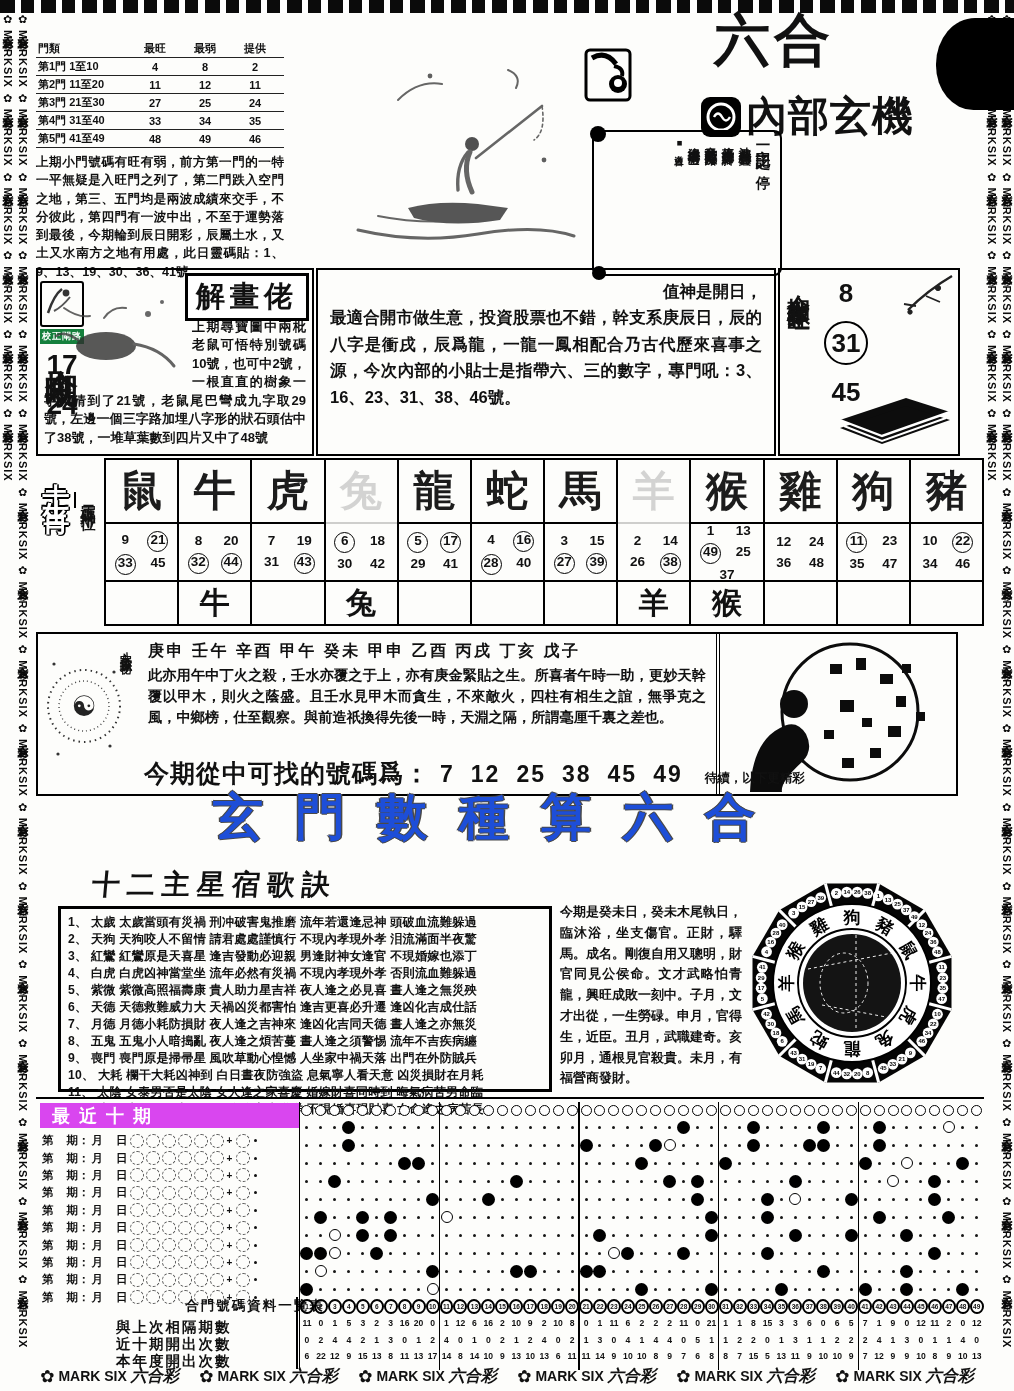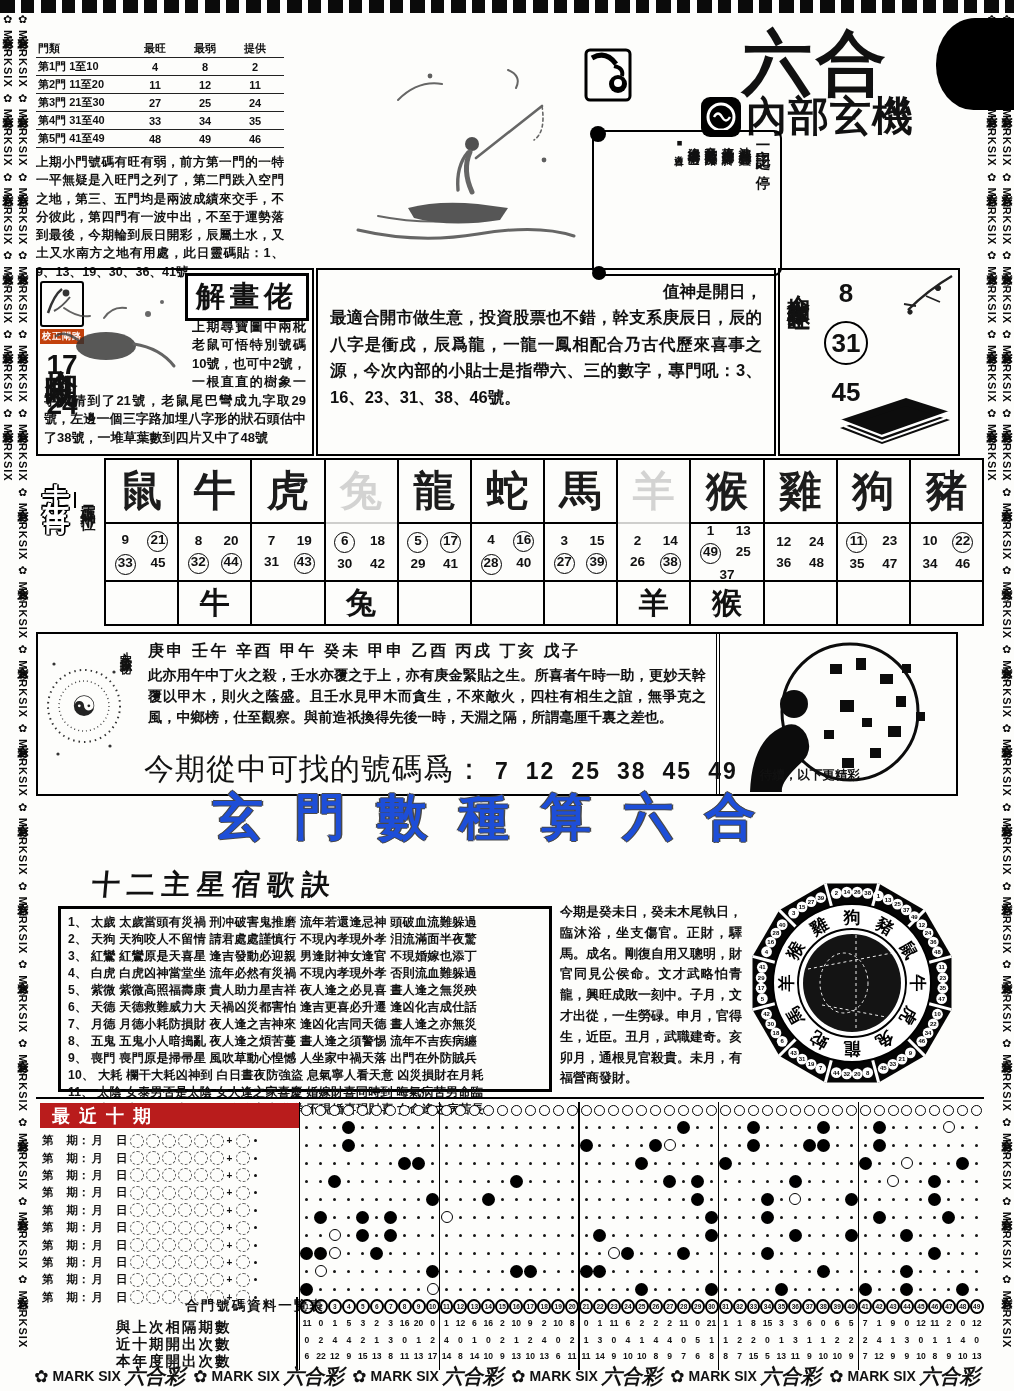--- a/index.html
+++ b/index.html
@@ -8,36 +8,36 @@
   .abs{position:absolute;}
   
   .strip-top{left:0;top:0;width:1014px;height:13px;
     background:repeating-linear-gradient(90deg,#0b0b0b 0 15px,#fff 15px 21px,#0b0b0b 21px 34px,#fff 34px 41px);}
   .strip-side{top:13px;width:30px;height:1352px;overflow:hidden;font-weight:bold;color:#0a0a0a;}
   .strip-left{left:0;} .strip-right{right:0;}
   .strip-inner{writing-mode:vertical-rl;font-size:11px;line-height:15px;letter-spacing:1px;height:100%;}
   .footer-bar{left:30px;top:1362px;width:954px;height:28px;display:flex;align-items:center;
     justify-content:space-around;font-size:14px;font-weight:800;white-space:nowrap;}
   .logo-unit{display:flex;align-items:center;gap:4px;}
-  .logo-flower{font-size:17px;} .logo-cn{font-size:20px;font-weight:900;font-style:italic;}
+  .logo-flower{font-size:17px;} .logo-cn{font-size:16px;font-weight:900;font-style:italic;}
   
   .gate-box{left:36px;top:40px;width:300px;height:222px;display:flex;flex-direction:column;}
   .gate-main{width:248px;}
   .gate-table{width:100%;border-collapse:collapse;font-size:11px;font-weight:700;}
   .gate-table div.row{display:flex;border-bottom:1px solid #222;align-items:center;height:17px;}
   .gate-table .c0{width:92px;padding-left:2px;} .gate-table .c{width:50px;text-align:center;}
   .gate-par{margin-top:5px;font-size:12.6px;font-weight:800;line-height:1.45;text-align:justify;}
   .gate-side{width:52px;display:flex;flex-direction:column;align-items:center;}
   .stampbox{width:40px;height:42px;border:2px solid #000;border-radius:3px;}
-  .badge{margin-top:2px;background:#c2410c;color:#fff;font-size:9px;font-weight:800;padding:1px 2px;letter-spacing:1px;white-space:nowrap;}
+  .badge{margin-top:2px;background:#15803d;color:#fff;font-size:9px;font-weight:800;padding:1px 2px;letter-spacing:1px;white-space:nowrap;}
   .shout{writing-mode:vertical-rl;font-size:33px;font-weight:900;letter-spacing:2px;line-height:1;}
   .shout-num{font-size:28px;font-weight:900;line-height:1.05;}
   .shout-sep{font-size:14px;font-weight:900;line-height:.8;}
   
-  .mast-title{left:742px;top:12px;width:250px;font-size:70px;font-weight:900;letter-spacing:4px;line-height:1;margin-top:16px;}
+  .mast-title{left:714px;top:12px;width:250px;font-size:56px;font-weight:900;letter-spacing:4px;line-height:1;}
   .mast-blob{left:936px;top:18px;width:78px;height:92px;background:#000;border-radius:50% 0 0 48%;}
   .mast-sub{left:746px;top:96px;width:268px;font-size:41px;font-weight:900;letter-spacing:1px;line-height:1;}
   .seal{left:701px;top:97px;width:40px;height:40px;background:#000;border-radius:9px;}
   .seal svg{display:block}
   .teapot{left:584px;top:48px;width:62px;height:56px;}
   
   .scroll{left:592px;top:130px;width:170px;height:132px;border:2.5px solid #000;border-radius:8px;
     padding:5px 8px;writing-mode:vertical-rl;}
   .scroll:before{content:"";position:absolute;left:-4px;top:-6px;width:16px;height:16px;background:#000;border-radius:50%;}
   .scroll:after{content:"";position:absolute;left:-2px;bottom:-6px;width:14px;height:14px;background:#000;border-radius:50%;}
@@ -77,36 +77,36 @@
     font-size:30px;font-weight:900;font-family:"Liberation Serif","DejaVu Serif",serif;}
   .zod-bcell:last-child{border-right:none;}
   
   .bazi{left:36px;top:632px;width:922px;height:164px;border:2.5px solid #000;box-sizing:border-box;display:flex;}
   .bazi-stamp{width:96px;position:relative;}
   .bazi-side{position:absolute;right:0px;top:8px;writing-mode:vertical-rl;font-size:12px;font-weight:900;letter-spacing:2px;}
   .bazi-main{flex:1;padding:7px 10px 4px 14px;position:relative;}
   .bazi-ganzhi{font-size:16px;font-weight:900;letter-spacing:2.5px;}
   .bazi-body{font-size:14.2px;font-weight:700;line-height:1.47;text-align:justify;margin-top:3px;}
   .pick{position:absolute;left:10px;bottom:4px;display:flex;align-items:baseline;gap:10px;white-space:nowrap;}
-  .pick-label{font-size:30px;font-weight:400;letter-spacing:1px;}
+  .pick-label{font-size:25px;font-weight:700;letter-spacing:1px;}
   .pick-nums{font-size:23px;font-weight:800;letter-spacing:2px;display:flex;gap:16px;}
   .pick-note{font-size:12.5px;font-weight:700;margin-left:12px;}
   .bazi-art{width:236px;border-left:4px double #000;}
   
   .ghost{left:110px;top:784px;width:780px;text-align:center;font-size:50px;font-weight:900;letter-spacing:32px;color:#1d4ed8;
     text-shadow:1.4px 0 #4a4a4a,-1.4px 0 #4a4a4a,0 1.4px #4a4a4a,0 -1.4px #4a4a4a;white-space:nowrap;}
   .songs-title{left:92px;top:866px;font-size:28px;font-weight:900;letter-spacing:7px;transform:skewX(-5deg);}
   .songs{left:58px;top:906px;width:494px;height:186px;border:3px solid #000;box-sizing:border-box;padding:5px 7px;
     display:flex;flex-direction:column;justify-content:space-between;}
   .song-item{font-size:12.2px;font-weight:800;white-space:nowrap;letter-spacing:.2px;}
   .daytext{left:560px;top:902px;width:182px;font-size:13px;font-weight:700;line-height:1.6;text-align:justify;}
   .wheel{left:736px;top:870px;width:232px;height:228px;}
   
   .hr-bottom{left:36px;top:1097px;width:948px;height:2px;background:#000;}
-  .recent-header{left:40px;top:1103px;width:260px;height:25px;background:#b91c1c;color:#fff;display:flex;align-items:center;
+  .recent-header{left:40px;top:1103px;width:260px;height:25px;background:#d946ef;color:#fff;display:flex;align-items:center;
     padding-left:12px;font-size:18px;font-weight:900;letter-spacing:9px;box-sizing:border-box;}
   .recent-rows{left:42px;top:1132px;width:258px;}
   .r-row{display:flex;align-items:center;height:17.4px;gap:2px;font-size:11.5px;font-weight:800;}
   .r-lab{display:inline-block;} .r-gap{width:9px;}
   .r-circ{width:12px;height:12px;border:1.5px dashed #555;border-radius:50%;flex:none;}
   .r-plus{font-size:10px;font-weight:900;width:8px;text-align:center;}
   .r-dot{width:3px;height:3px;background:#111;border-radius:50%;margin-left:2px;}
   .recent-title{left:140px;top:1297px;width:230px;text-align:center;font-size:13.5px;font-weight:900;letter-spacing:2px;}
   .stat-label{font-size:14.5px;font-weight:900;letter-spacing:2px;left:116px;}
   .vline-form{left:296px;top:1297px;width:1.6px;height:72px;background:#000;}

